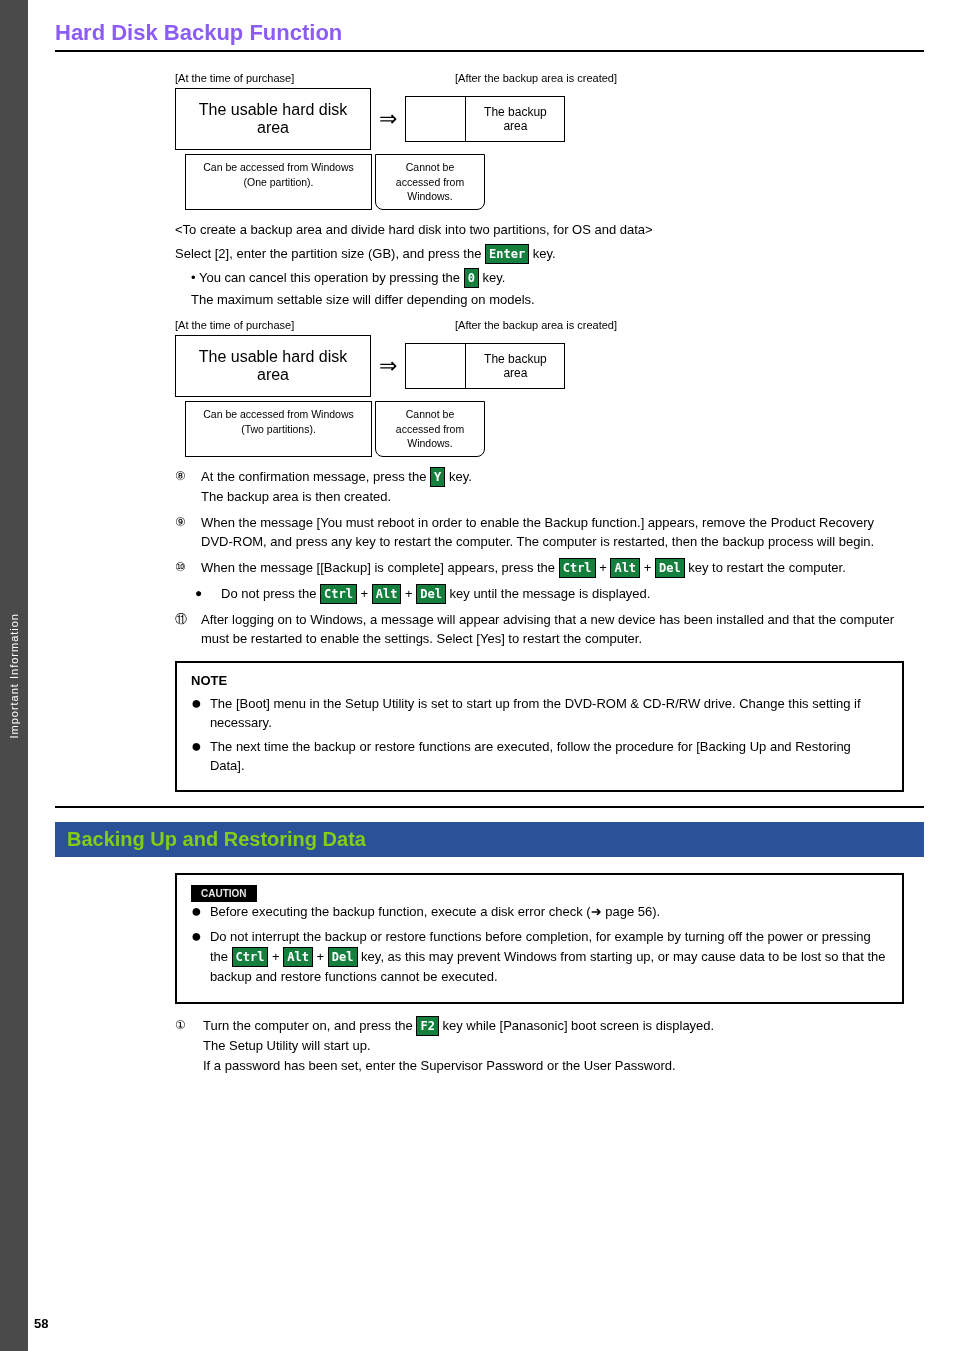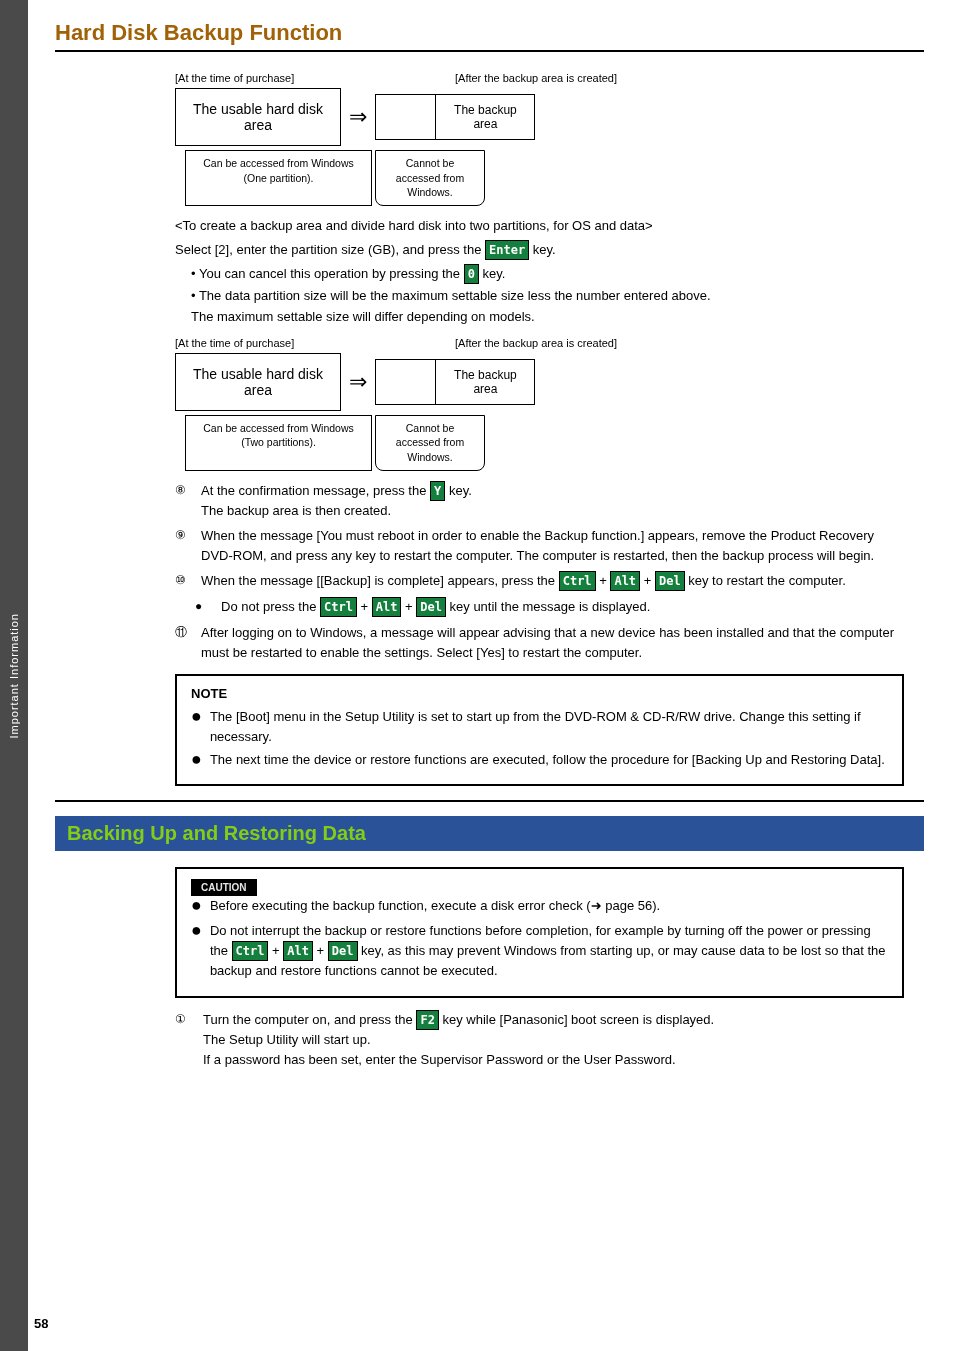--- a/index.html
+++ b/index.html
@@ -52,21 +52,21 @@
 
     
     .section-header {
       border-bottom: 2px solid #000;
       padding-bottom: 4px;
       margin-bottom: 20px;
     }
     .section-header h1 {
       font-size: 22px;
       font-weight: bold;
-      color: #a16207;
+      color: #8b5cf6;
     }
 
     
     .section-header-2 {
       background: #2a5298;
       padding: 6px 12px;
       margin-bottom: 16px;
       margin-top: 10px;
     }
     .section-header-2 h2 {
@@ -100,22 +100,22 @@
       margin-left: 60px;
     }
     .diag-main-row {
       display: flex;
       align-items: center;
     }
     .diag-usable {
       border: 1px solid #000;
       padding: 12px 8px;
       text-align: center;
-      font-size: 14px;
-      width: 166px;
+      font-size: 16px;
+      width: 196px;
     }
     .diag-arrow {
       font-size: 22px;
       margin: 0 8px;
     }
     .diag-right-boxes {
       display: flex;
     }
     .diag-small-box {
       border: 1px solid #000;
@@ -316,21 +316,20 @@
     <p>
       <span>Select [2], enter the partition size (GB), and press the</span>
       <span class="key">Enter</span>
       <span>key.</span>
     </p>
     <p class="bullet">
       • <span>You can cancel this operation by pressing the</span>
       <span class="key">0</span>
       <span>key.</span>
     </p>
-    <p class="bullet">• The data partition size will be the maximum settable size less the number entered above.</p>
     <p class="bullet">  <span>The maximum settable size will differ depending on models.</span></p>
   </div>
 
   <div class="diagram-container">
     <div class="diag-wrapper">
       <div class="diag-top-labels">
         <div class="diag-top-label-left">[At the time of purchase]</div>
         <div class="diag-top-label-right">[After the backup area is created]</div>
       </div>
       <div class="diag-main-row">
@@ -377,21 +376,21 @@
   </div>
 
   <div class="note-box">
     <div class="note-title">NOTE</div>
     <div class="note-item">
       <span class="note-bullet">●</span>
       <span>The [Boot] menu in the Setup Utility is set to start up from the DVD-ROM &amp; CD-R/RW drive. Change this setting if necessary.</span>
     </div>
     <div class="note-item">
       <span class="note-bullet">●</span>
-      <span>The next time the device or restore functions are executed, follow the procedure for [Backing Up and Restoring Data].</span>
+      <span>The next time the backup or restore functions are executed, follow the procedure for [Backing Up and Restoring Data].</span>
     </div>
   </div>
 
   <hr class="divider">
 
   <div class="section-header-2">
     <h2>Backing Up and Restoring Data</h2>
   </div>
 
   <div class="caution-section">

